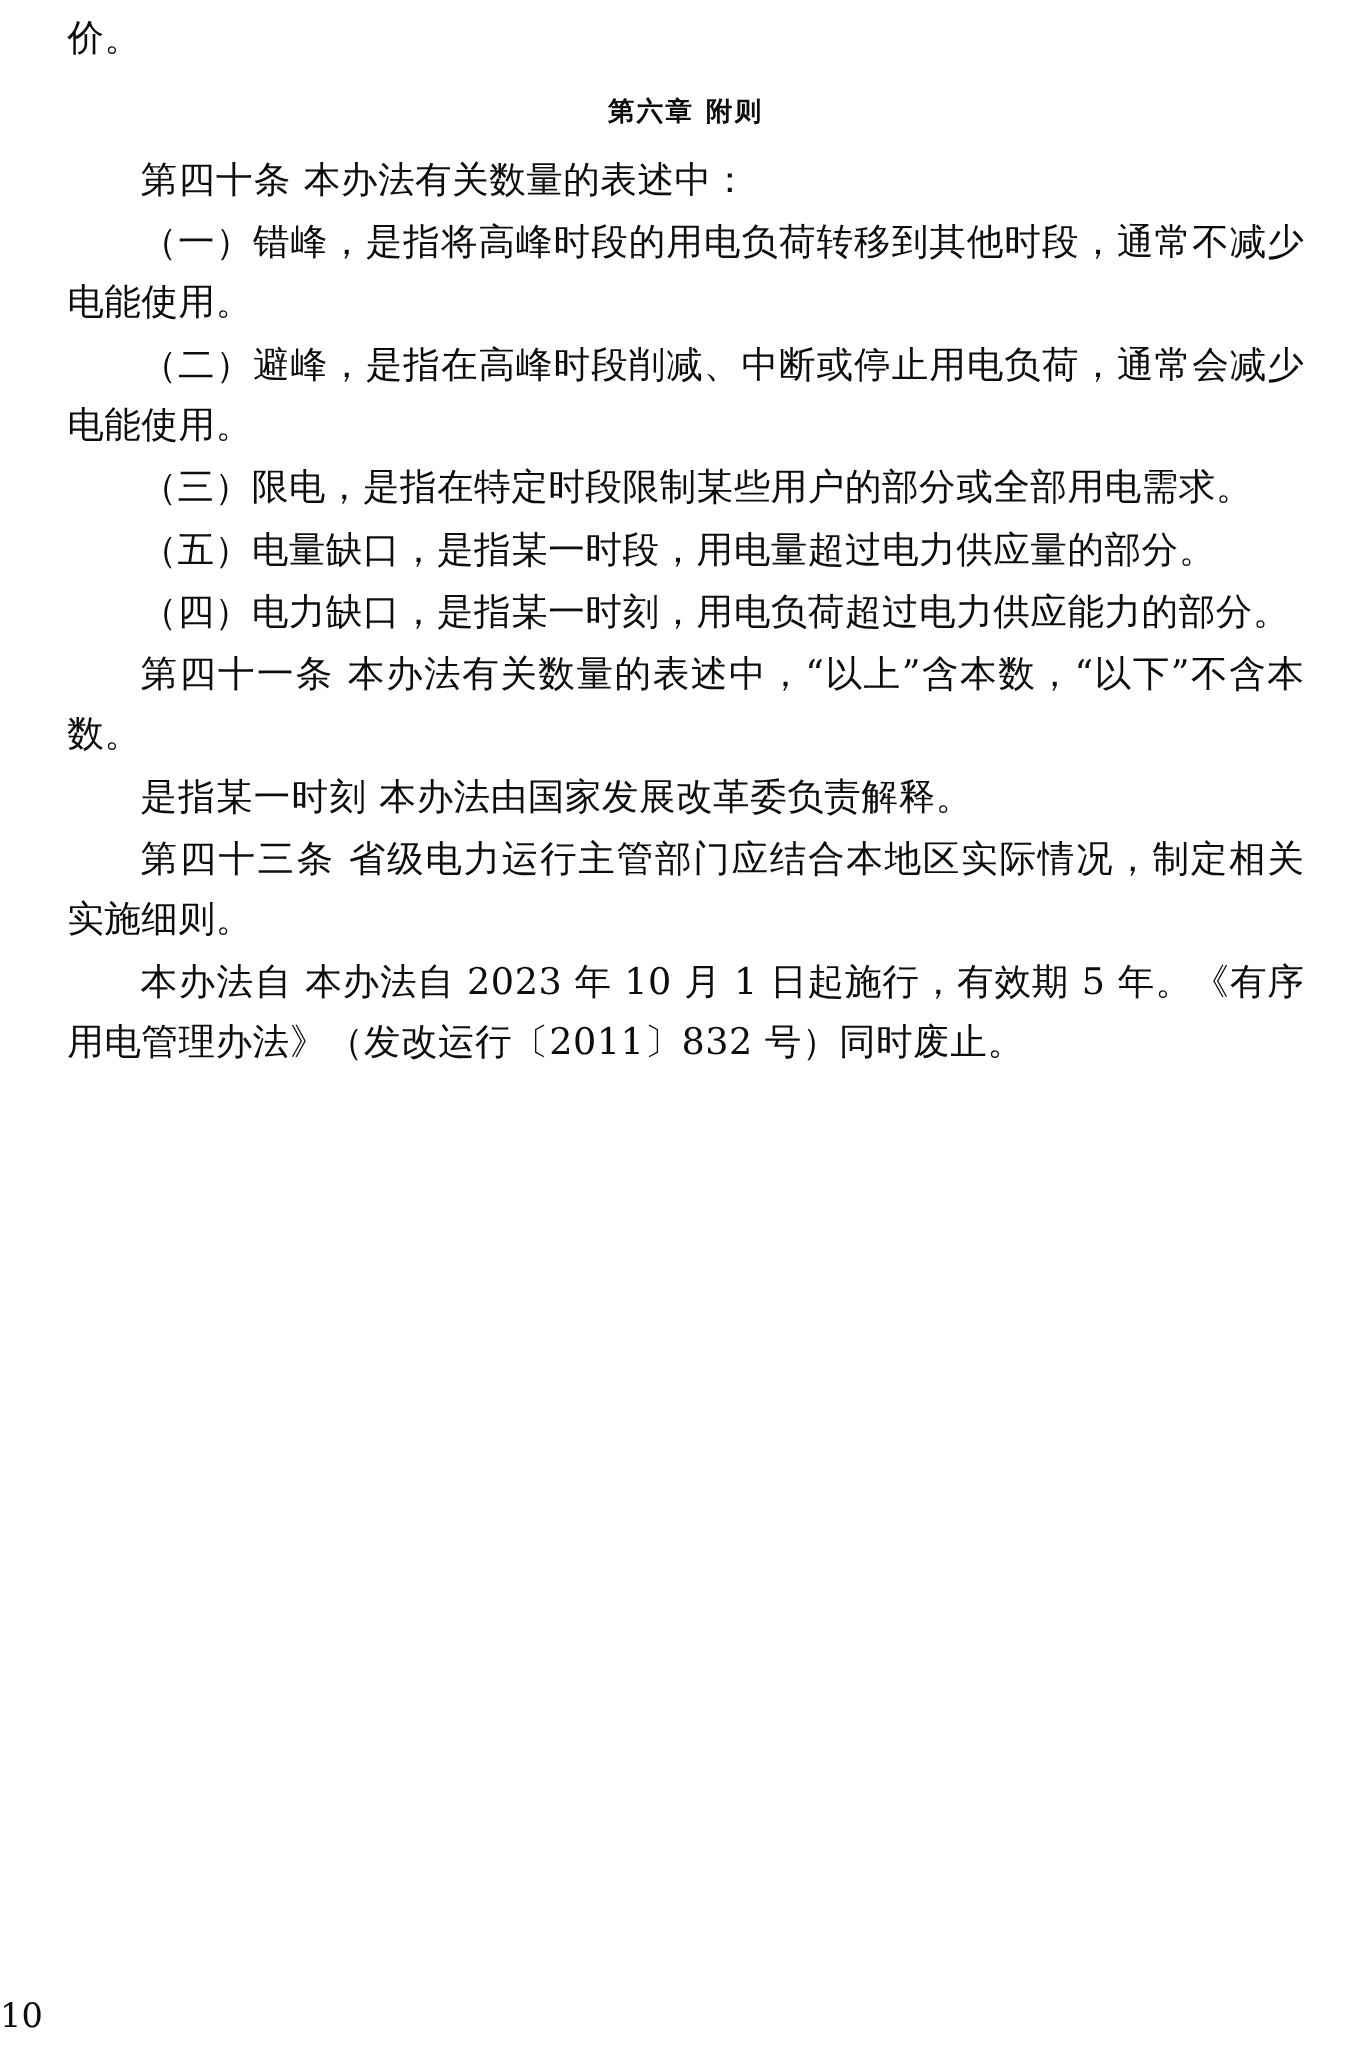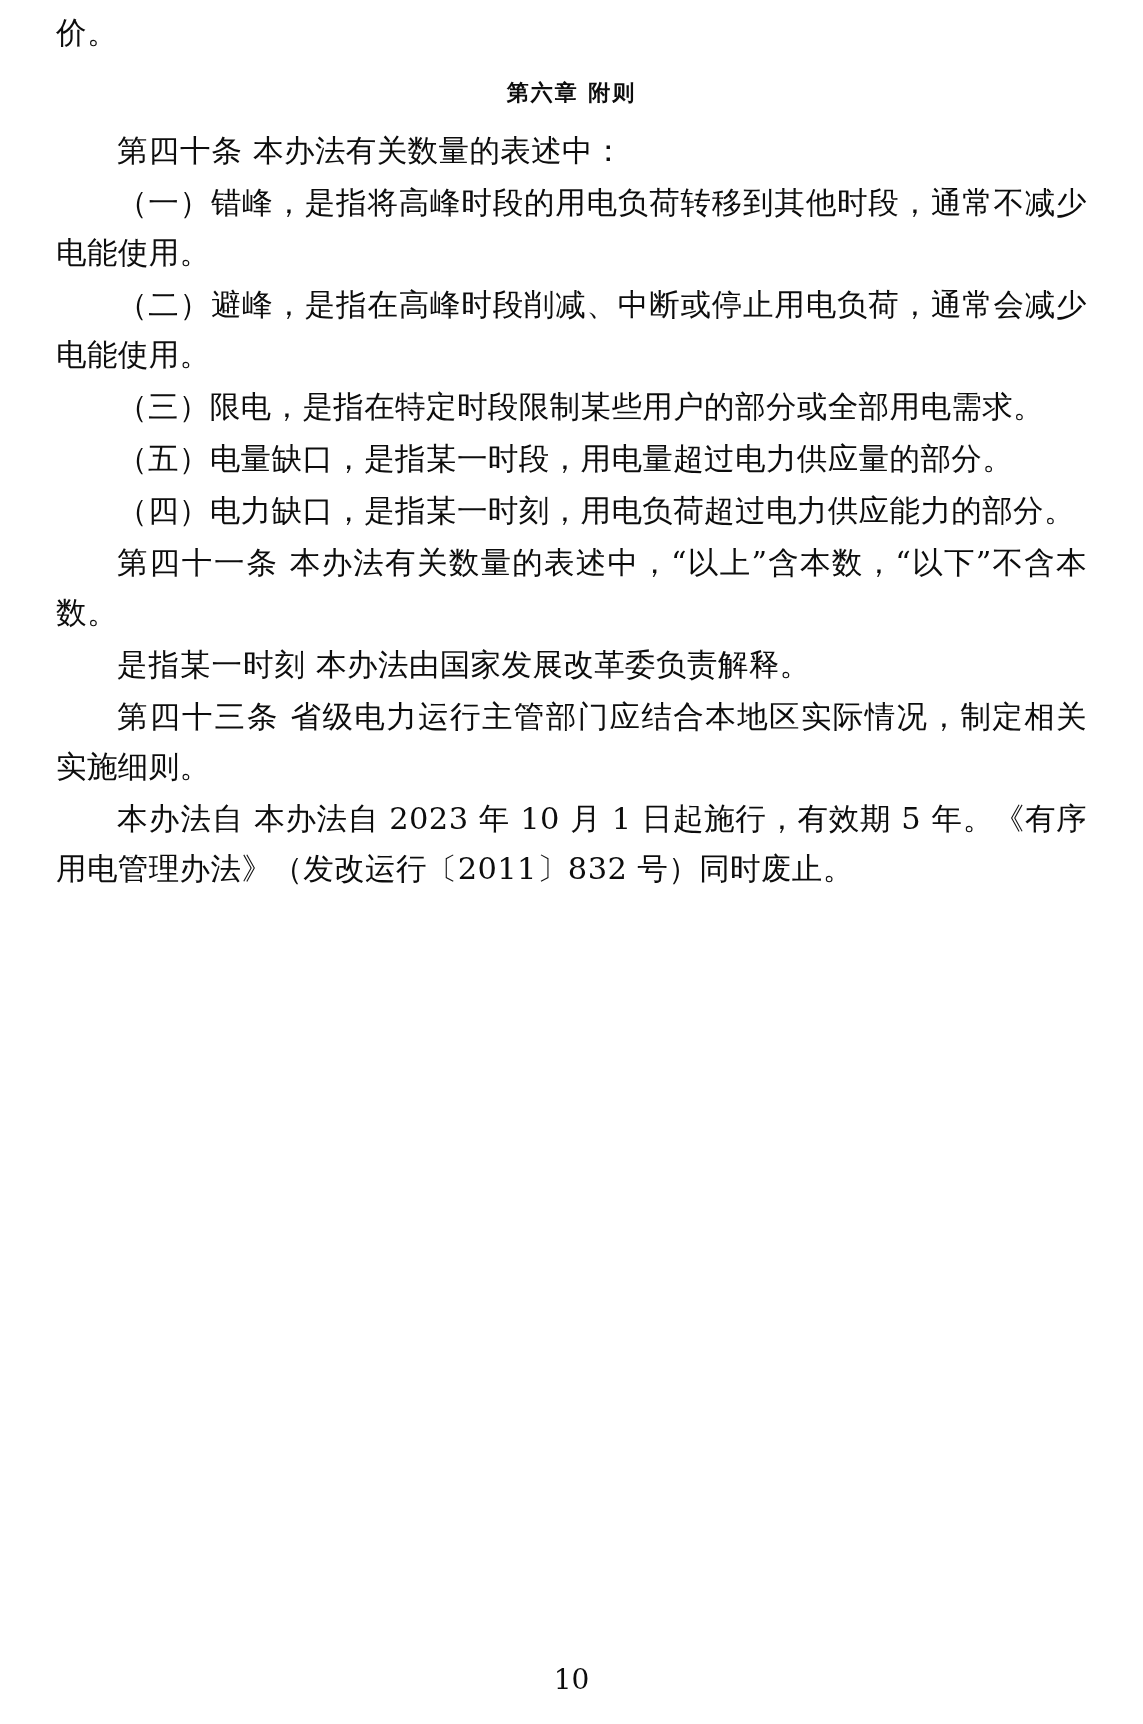--- a/index.html
+++ b/index.html
@@ -45,21 +45,21 @@
     letter-spacing: 1px;
   }
   .cont {
     
   }
   .page-number {
     position: absolute;
     bottom: 28px;
     left: 0;
     right: 0;
-    text-align: center;
+    text-align: left;
     font-size: 28px;
     font-family: "DejaVu Serif", "Liberation Serif", serif;
   }
 </style>
 </head>
 <body>
 
 <div class="page">
 
   <div class="doc-body">

